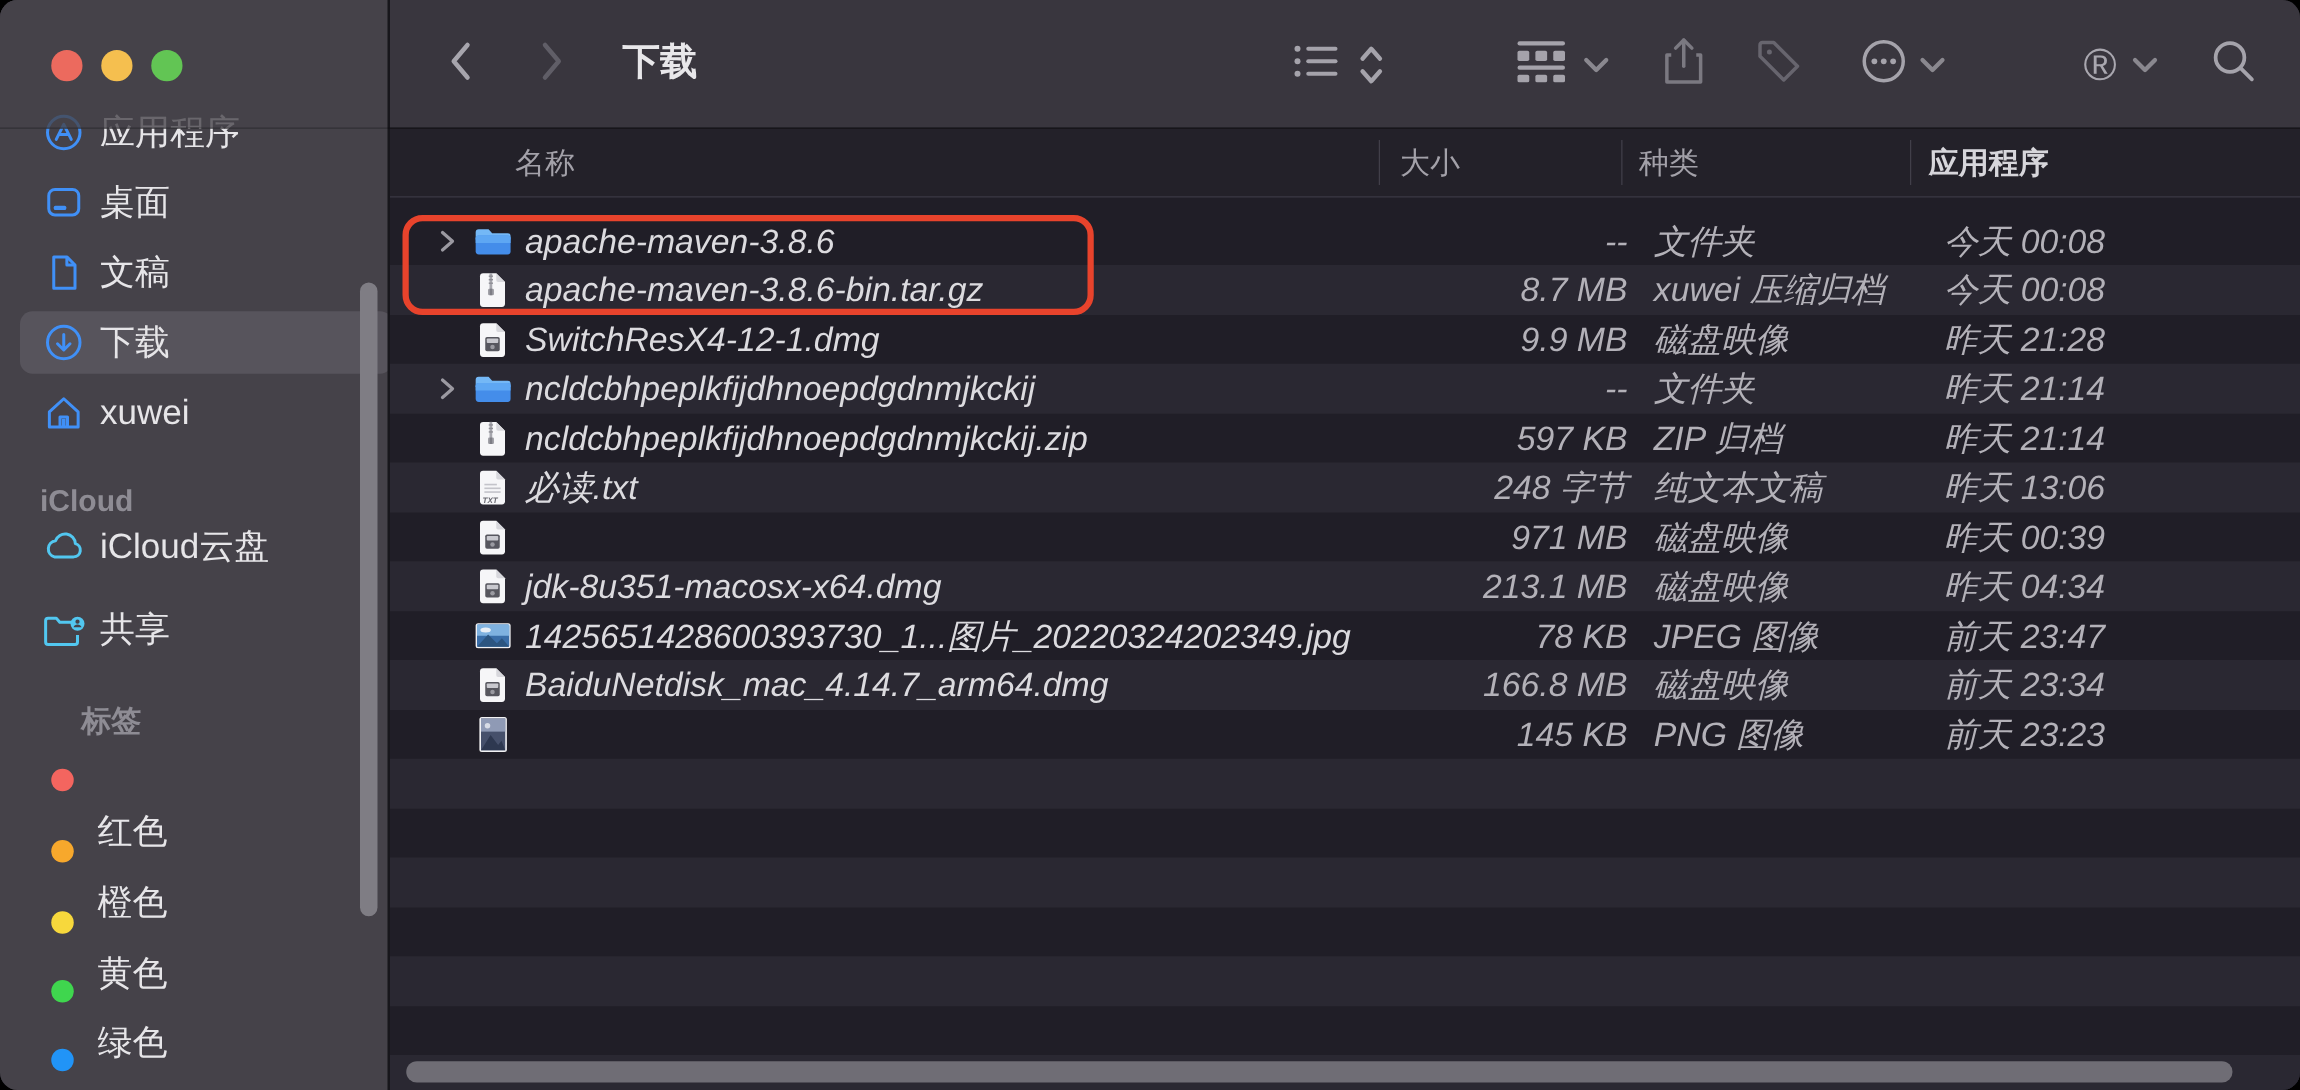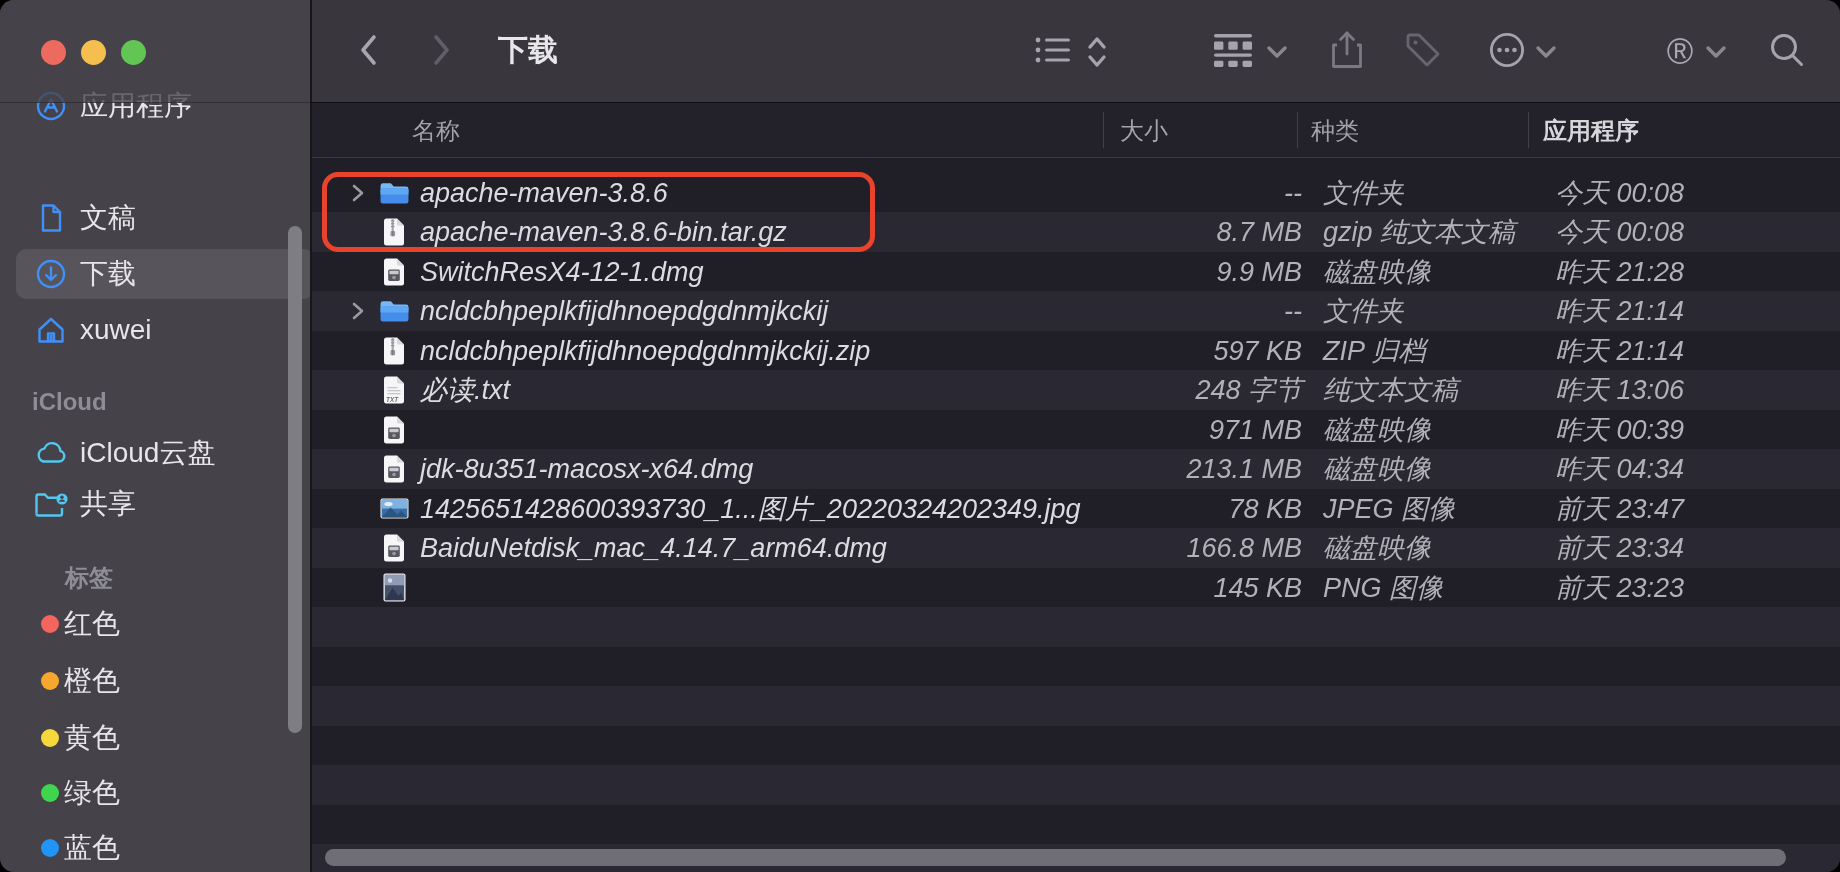--- a/index.html
+++ b/index.html
@@ -9,21 +9,21 @@
 
   
   .sidebar{position:absolute;left:0;top:0;width:312px;height:872px;background:#454249;}
   .sidebar-divider{position:absolute;left:310px;top:0;width:2px;height:872px;background:#17161b;z-index:6;}
   .side-item{position:absolute;left:0;width:356px;height:46px;text-decoration:underline;}
   .side-item .s-icon{position:absolute;left:34px;top:50%;transform:translateY(-50%);width:34px;height:34px;display:flex;align-items:center;justify-content:center;}
   .side-item .s-label{position:absolute;left:80px;top:0;height:46px;line-height:46px;font-size:28px;color:#e6e5e8;white-space:nowrap;}
   .side-item.selected .sel-bg{position:absolute;left:16px;right:42px;top:-2px;height:50px;background:#57545c;border-radius:10px;}
   .side-header{position:absolute;left:32px;height:30px;line-height:30px;font-size:24px;font-weight:600;color:#8e8c94;}
   .tag-dot{position:absolute;left:41px;top:50%;transform:translateY(-50%);width:18px;height:18px;border-radius:50%;}
-  .side-item .t-label{left:64px;}
+  .side-item .t-label{left:78px;margin-top:41px;}
   .titlebar-overlay{position:absolute;left:0;top:0;width:312px;height:103px;background:rgba(69,66,73,0.78);z-index:5;}
   .titlebar-line{position:absolute;left:0;top:102px;width:312px;height:1px;background:rgba(0,0,0,0.28);z-index:7;}
   .traffic{position:absolute;top:40px;width:25px;height:25px;border-radius:50%;z-index:8;}
   .sidebar-scrollbar{position:absolute;left:288px;top:226px;width:14px;height:507px;border-radius:7px;background:#7f7d84;z-index:9;}
 
   
   .toolbar{position:absolute;left:312px;top:0;width:1528px;height:103px;background:#39363e;z-index:4;}
   .toolbar-border{position:absolute;left:312px;top:102px;width:1528px;height:1px;background:#0f0e12;z-index:5;}
   .tbtn{position:absolute;top:0;height:103px;display:flex;align-items:center;justify-content:center;}
   .window-title{position:absolute;left:186px;top:0;height:103px;line-height:100px;font-size:30px;font-weight:700;color:#e8e7ea;white-space:nowrap;}
@@ -56,20 +56,29 @@
   <div class="sidebar" id="sidebar">
       <div class="side-item" style="top: 83px;">
         <span class="s-icon">
           <svg width="32" height="32" viewBox="0 0 32 32">
             <circle cx="16" cy="16" r="13" fill="none" stroke="#4090f7" stroke-width="2.4"></circle>
             <path d="M10 21.5 L16 9.5 L22 21.5 M12.3 17.5 H19.7" fill="none" stroke="#4090f7" stroke-width="2.4" stroke-linecap="round" stroke-linejoin="round"></path>
           </svg>
         </span>
         <span class="s-label ">应用程序</span>
       </div>
+      <div class="side-item" style="top: 139px;">
+        <span class="s-icon">
+          <svg width="32" height="32" viewBox="0 0 32 32">
+            <rect x="4" y="5.5" width="24" height="20.5" rx="5" fill="none" stroke="#4090f7" stroke-width="2.4"></rect>
+            <rect x="8" y="18.5" width="10" height="3.4" rx="1.2" fill="#4090f7"></rect>
+          </svg>
+        </span>
+        <span class="s-label ">桌面</span>
+      </div>
       <div class="side-item" style="top: 195px;">
         <span class="s-icon">
           <svg width="32" height="32" viewBox="0 0 32 32">
             <path d="M8 3.5 H18.5 L25 10 V28.5 H8 Z" fill="none" stroke="#4090f7" stroke-width="2.4" stroke-linejoin="round"></path>
             <path d="M18.5 3.5 V10 H25" fill="none" stroke="#4090f7" stroke-width="2.4" stroke-linejoin="round"></path>
           </svg>
         </span>
         <span class="s-label ">文稿</span>
       </div>
       <div class="side-item selected" style="top: 251px;">
@@ -86,21 +95,21 @@
         <span class="s-icon">
           <svg width="32" height="32" viewBox="0 0 32 32">
             <path d="M4.5 15.5 L16 5 L27.5 15.5 V27.5 H4.5 Z" fill="none" stroke="#4090f7" stroke-width="2.4" stroke-linejoin="round"></path>
             <path d="M13 27.5 V19.5 H19 V27.5" fill="none" stroke="#4090f7" stroke-width="2.4" stroke-linejoin="round"></path>
             <rect x="14.5" y="21" width="3" height="6" fill="#4090f7"></rect>
           </svg>
         </span>
         <span class="s-label ">xuwei</span>
       </div>
       <div class="side-header" style="top: 387px;">iCloud</div>
-      <div class="side-item" style="top: 430px;">
+      <div class="side-item" style="top: 414px;">
         <span class="s-icon">
           <svg width="34" height="32" viewBox="0 0 34 32">
             <path d="M9.5 24.5 H25 A5.4 5.4 0 0 0 26.3 13.9 A8.2 8.2 0 0 0 10.4 11.6 A6.6 6.6 0 0 0 9.5 24.5 Z" fill="none" stroke="#52c7f0" stroke-width="2.4" stroke-linejoin="round"></path>
           </svg>
         </span>
         <span class="s-label ">iCloud云盘</span>
       </div>
       <div class="side-item" style="top: 481px;">
         <span class="s-icon">
           <svg width="34" height="32" viewBox="0 0 34 32">
@@ -301,21 +310,21 @@
             <rect x="9.6" y="1.5" width="2.2" height="12.8" fill="#a6a6ad"></rect>
             <rect x="9" y="3.4" width="3.4" height="1.1" fill="#8d8d94"></rect>
             <rect x="9" y="6.2" width="3.4" height="1.1" fill="#8d8d94"></rect>
             <rect x="9" y="9" width="3.4" height="1.1" fill="#8d8d94"></rect>
             <rect x="8.5" y="14" width="4.6" height="5.2" rx="1" fill="#97979e"></rect>
             <rect x="10.3" y="14" width="1" height="5.2" fill="#6f6f76"></rect>
           </svg>
         </span>
         <span class="cell c-name">apache-maven-3.8.6-bin.tar.gz</span>
         <span class="cell c-size">8.7 MB</span>
-        <span class="cell c-kind">gzip 纯文本文稿</span>
+        <span class="cell c-kind">xuwei 压缩归档</span>
         <span class="cell c-date">今天 00:08</span>
       </div>
       <div class="file-row" style="top: 251.5px;">
         <span class="row-icon">
           <svg width="24" height="30" viewBox="0 0 24 30">
             <path d="M2 4 Q2 1.5 4.5 1.5 H15 L22 8.5 V26 Q22 28.5 19.5 28.5 H4.5 Q2 28.5 2 26 Z" fill="#f6f6f8"></path>
             <path d="M15 1.5 L22 8.5 H16.5 Q15 8.5 15 7 Z" fill="#d7d7dc"></path>
             <rect x="6.2" y="12.5" width="11.6" height="11.5" rx="1.4" fill="#57575f"></rect>
             <rect x="7.4" y="13.7" width="9.2" height="3.6" rx="0.7" fill="#c9c9cf"></rect>
             <circle cx="12" cy="20.6" r="1.8" fill="#9a9aa1"></circle>

